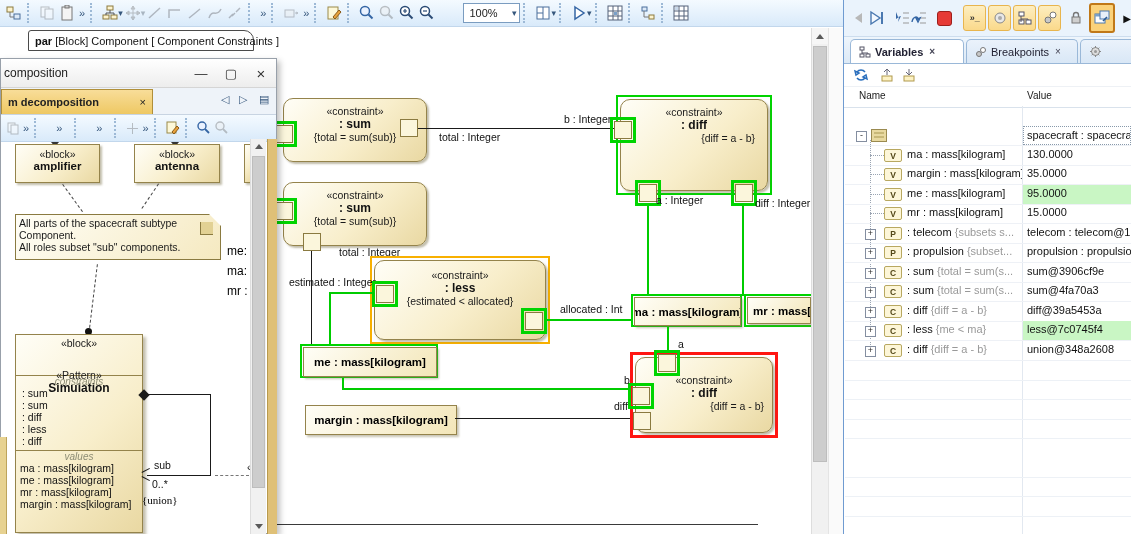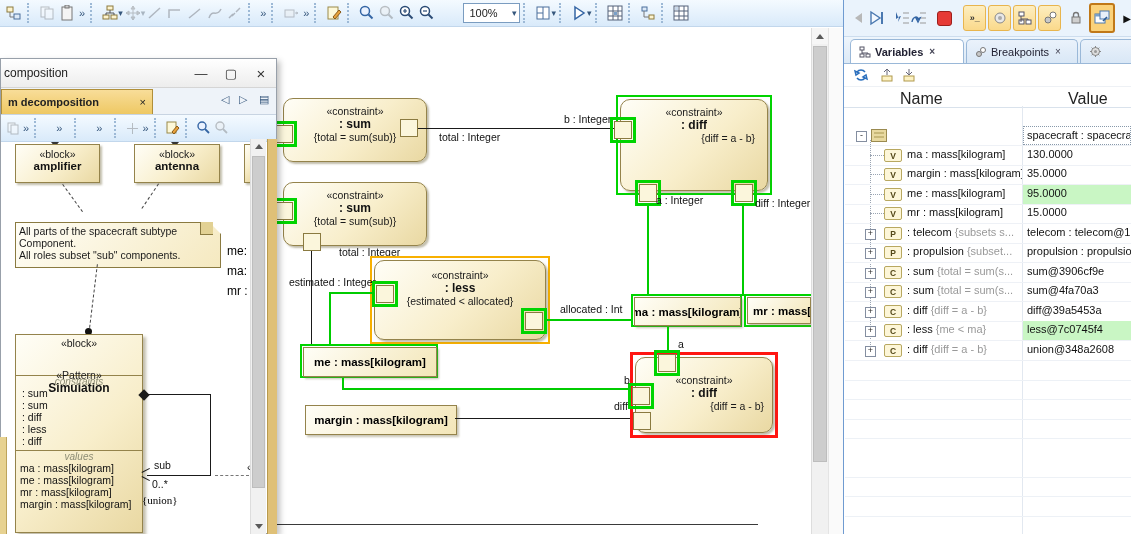--- a/index.html
+++ b/index.html
@@ -58,21 +58,21 @@
   
   #sim{left:843px;top:0;width:288px;height:534px;background:#fff;border-left:1px solid #6f9bd1;box-sizing:border-box;}
   .simhead{height:20px;background:linear-gradient(#e3f0fb,#cfe4f7);border-bottom:1px solid #b9d2ea;display:flex;align-items:center;font-size:11px;color:#15355c;padding-left:10px;}
   .simtb{height:36px;background:#eaf3fc;border-bottom:1px solid #cdddee;display:flex;align-items:center;padding-left:6px;}
   .tgl{width:24px;height:24px;border:1px solid #e8b54e;border-radius:3px;background:linear-gradient(#fdeec0,#fad98b);display:flex;align-items:center;justify-content:center;margin-right:2px;}
   .tgl.pressed{border:2px solid #c07818;background:#fbd27a;}
   .simtabs{height:26px;background:linear-gradient(#eef5fc,#dcE9f6);border-bottom:1px solid #9ab8d8;position:relative;}
   .stab{position:absolute;top:2px;height:24px;display:flex;align-items:center;font-size:11px;border:1px solid #9ab8d8;border-bottom:none;border-radius:5px 5px 0 0;padding:0 8px;box-sizing:border-box;background:linear-gradient(#eaf2fb,#d9e7f6);color:#223;}
   .stab.active{background:#fff;font-weight:bold;}
   .tabx{margin-left:6px;font-size:10px;color:#445;}
-  .vhdr{font-size:16px;color:#222;margin-left:41px;}
+  .vhdr{font-size:10px;color:#222;}
   .vrow{position:absolute;left:845px;width:286px;height:19px;border-bottom:1px solid #eef1f6;font-size:11px;color:#111;}
   .vrow .cell{position:absolute;top:2px;white-space:nowrap;overflow:hidden;}
   .vicon{position:absolute;width:18px;height:13px;background:#fdf6d8;border:1px solid #b8a860;border-radius:2px;font-size:8.5px;font-weight:bold;color:#55491a;text-align:center;line-height:13px;top:3px;box-sizing:border-box;}
   .expbox{position:absolute;width:9px;height:9px;border:1px solid #848ea0;background:#fff;font-size:9px;line-height:7px;text-align:center;color:#333;top:5px;}
   .qual{color:#999;}
   .hstub{position:absolute;left:25px;top:9px;width:14px;border-top:1px dotted #9aa4b2;}
   .greenval{background:#c9f6c4;}
 </style>
 </head>
 <body>
@@ -225,20 +225,23 @@
     <span class="sep"></span>
     <span class="ico">
         <svg width="16" height="16">
           <rect x="1" y="1" width="14" height="14" fill="#fff" stroke="#55627a"></rect>
           <path d="M1 6h14M1 11h14M6 1v14M11 1v14" stroke="#55627a"></path>
           <rect x="2" y="2" width="3" height="3" fill="#c8d8ea"></rect>
         </svg>
       </span>
   </div>
 
+  <div class="abs" style="left:28px;top:30px;width:226px;height:21px;background:#fff;border:1px solid #4a4a4a;border-radius:3px 10px 0 0;display:flex;align-items:center;padding-left:6px;box-sizing:border-box;font-size:11px;color:#111;">
+    <span class="nw"><b>par</b><span> [Block] Component [ Component Constraints ]</span></span>
+  </div>
 
   <div class="abs" style="left:277px;top:524px;width:481px;height:1px;background:#3a3a3a;"></div>
 
   <div class="abs lbl" style="left:277px;top:141px;font-weight:bold;">]</div>
   <div class="abs lbl" style="left:277px;top:223px;font-weight:bold;">]</div>
 
   <div class="abs blk rounded" style="left:283px;top:98px;width:142px;height:62px;">
     <div class="ster" style="margin-top:6px;">«constraint»</div>
     <div class="bname">: sum</div>
     <div class="expr">{total = sum(sub)}</div>
@@ -439,21 +442,21 @@
       </div>
       <div class="abs blk" style="left:133px;top:2px;width:84px;height:37px;">
         <div class="ster" style="margin-top:3px;">«block»</div>
         <div class="bname" style="font-size:11.5px;">antenna</div>
       </div>
       <div class="abs blk" style="left:243px;top:2px;width:8px;height:37px;"></div>
 
       <div class="abs" style="left:62px;top:42px;width:34px;border-top:1px dashed #444;transform:rotate(54deg);transform-origin:0 0;"></div>
       <div class="abs" style="left:158px;top:42px;width:30px;border-top:1px dashed #444;transform:rotate(124deg);transform-origin:0 0;"></div>
 
-      <div class="abs note" style="left:14px;top:80px;width:198px;height:40px;">
+      <div class="abs note" style="left:14px;top:72px;width:198px;height:40px;">
         <div>All parts of the spacecraft subtype</div>
         <div>Component.</div>
         <div>All roles subset  "sub" components.</div>
       </div>
       <div class="abs fold" style="left:199px;top:80px;"></div>
       <div class="abs" style="left:92px;top:122px;height:64px;border-left:1px dashed #444;transform:rotate(7deg);"></div>
       <div class="abs" style="left:84px;top:186px;width:7px;height:7px;background:#111;border-radius:50%;"></div>
 
       <div class="abs nw" style="left:226px;top:102px;font-size:12px;">me:</div>
       <div class="abs nw" style="left:226px;top:122px;font-size:12px;">ma:</div>

